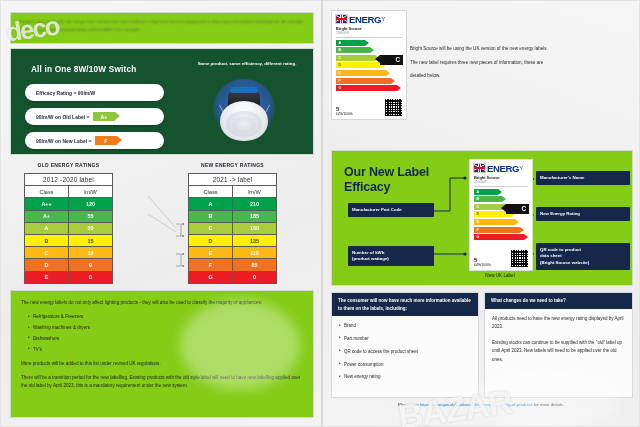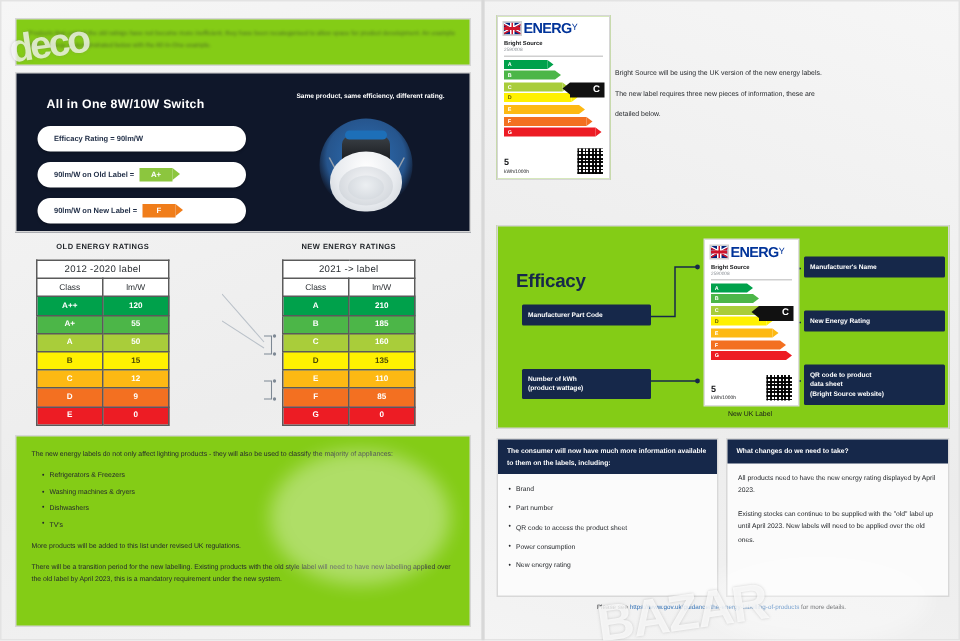--- a/index.html
+++ b/index.html
@@ -11,21 +11,21 @@
   }
   .page{position:relative;width:640px;height:427px;background:#f0f0f0;}
   .col{position:absolute;top:0;height:427px;background:#f4f4f4;
        box-shadow:inset 0 0 0 1px #e3e3e3;}
   .colL{left:0;width:322px;background:linear-gradient(160deg,#f6f6f6 0%,#ededed 60%,#f3f3f3 100%);}
   .colR{left:322px;width:318px;background:linear-gradient(200deg,#f6f6f6 0%,#ececec 60%,#f4f4f4 100%);}
   .sep{position:absolute;left:321px;top:0;width:2px;height:427px;background:#d8d8d8;}
 
   
   .framed{position:absolute;background:#84cc16;border:1px solid #d6d6d6;}
-  .navy{background:#0f172a;}
+  .navy{background:#14532d;}
 
   
   #intro{left:10px;top:12px;width:302px;height:30px;padding:0;}
   #intro p{
     margin:0;padding:5px 8px 0 8px;font-size:4.1px;line-height:8.4px;
     color:#26282b;letter-spacing:.01em;
   }
   .blurred{filter:blur(.9px);opacity:.62;}
 
   
@@ -418,21 +418,21 @@
   </div>
 
   <div id="topIntro">
     <p>Bright Source will be using the UK version of the new energy labels.</p>
     <p>The new label requires three new pieces of information, these are</p>
     <p>detailed below.</p>
   </div>
 
   <div class="framed" id="explained">
     <div id="explainedTitle">
-      <br>
+      <span>Our New Label</span><br>
       <span>Efficacy</span>
     </div>
 
     <svg id="leaders" viewBox="0 0 300 134" preserveAspectRatio="none" aria-hidden="true">
       <path d="M196,28 L202,28" stroke="#16284a" stroke-width="1" fill="none"></path>
       <path d="M166,28 L196,28" stroke="#16284a" stroke-width="0.8" fill="none"></path>
       <path d="M94,60 L118,60 L118,27 L133,27" stroke="#16284a" stroke-width="1" fill="none"></path>
       <path d="M186,64 L202,64" stroke="#16284a" stroke-width="1" fill="none"></path>
       <path d="M94,103 L133,103" stroke="#16284a" stroke-width="1" fill="none"></path>
       <path d="M178,103 L202,103" stroke="#16284a" stroke-width="1" fill="none"></path>

